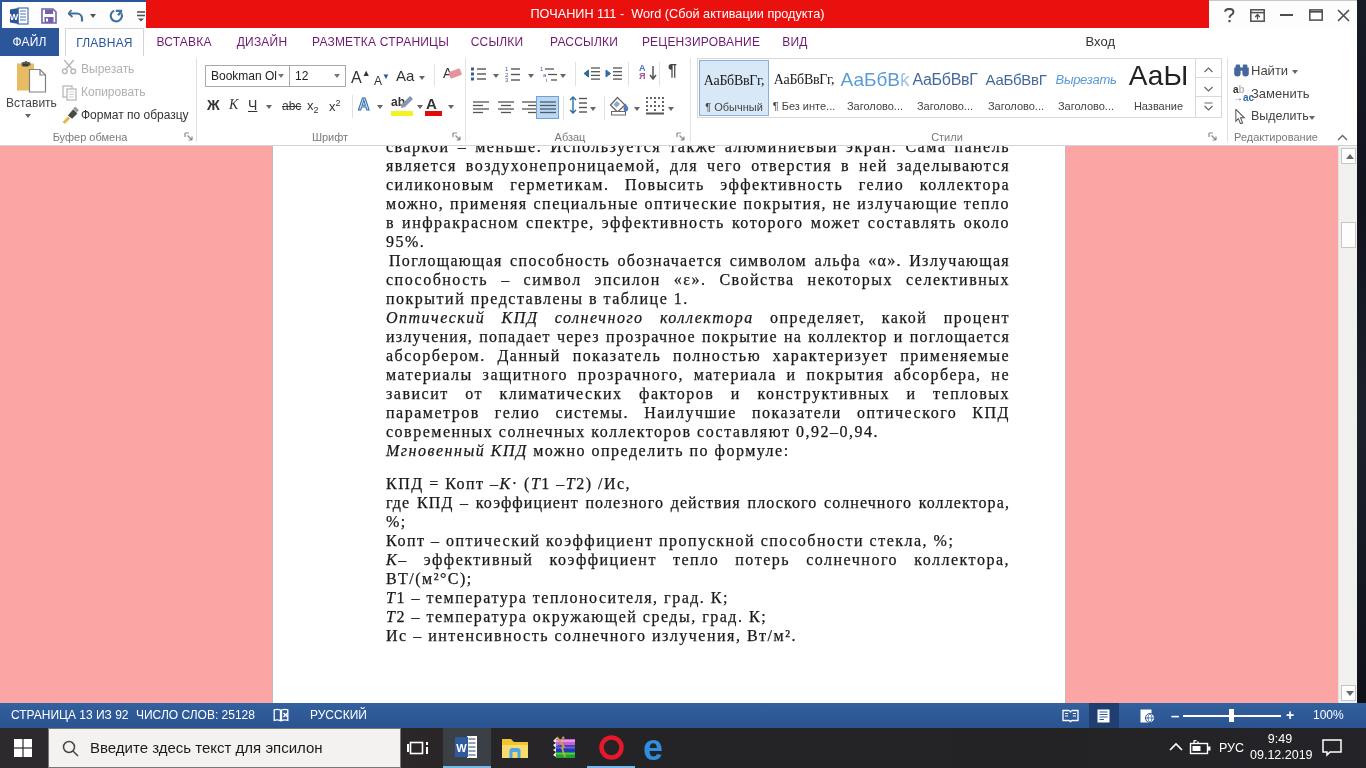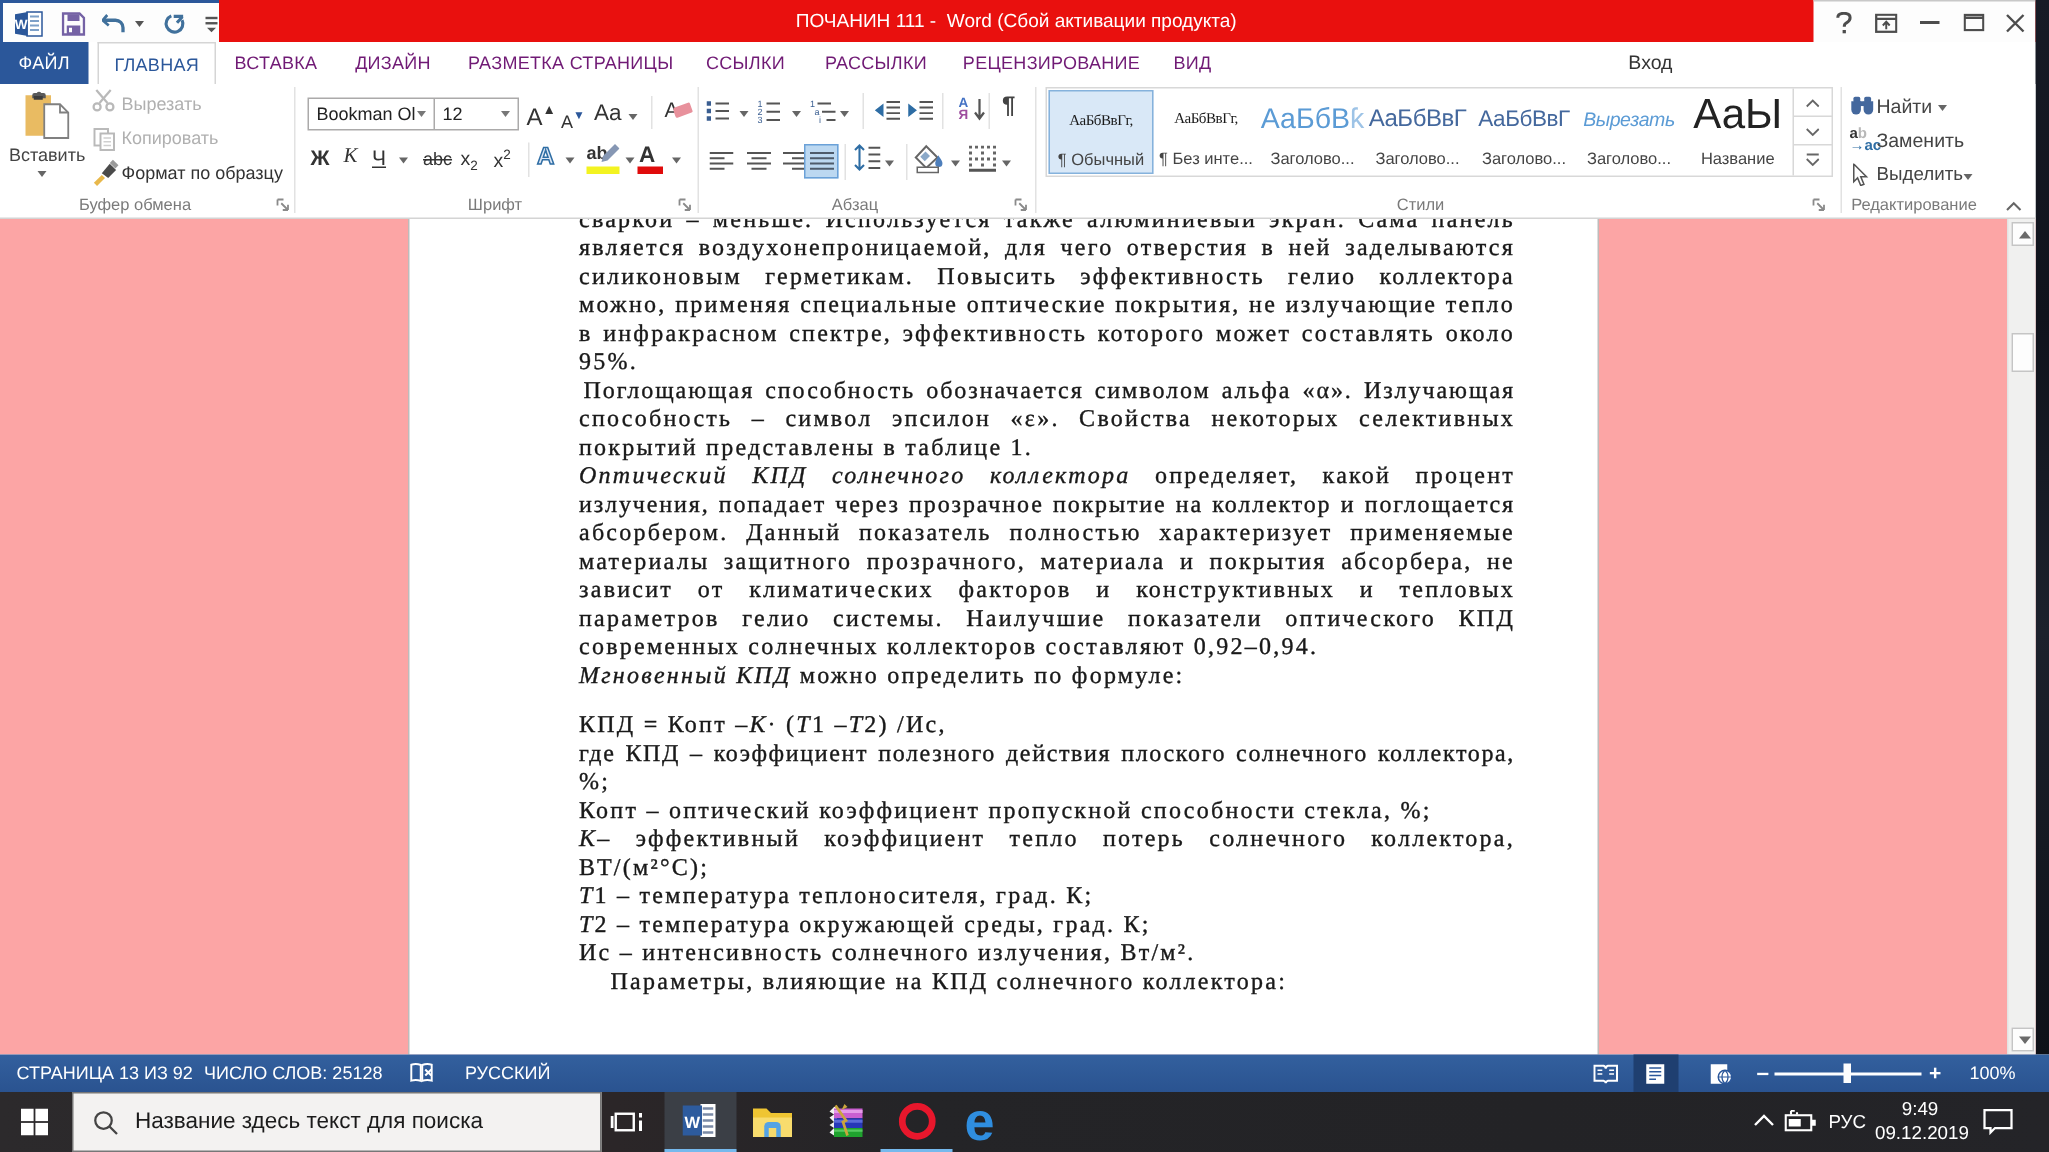--- a/index.html
+++ b/index.html
@@ -49,21 +49,21 @@
 
 
 #statusbar { left:0; top:703px; width:1366px; height:25px; background:linear-gradient(180deg,#33609e,#2a5390); color:#fff; font-size:12px; }
 #statusbar .s { position:absolute; top:0; height:25px; line-height:25px; white-space:nowrap; }
 
 
 #taskbar { left:0; top:728px; width:1366px; height:40px; background:linear-gradient(90deg,#2c2a2c,#2b2628 30%,#242427 45%,#232326 75%,#242428); }
 #searchbox { position:absolute; left:48px; top:0px; width:353px; height:40px; background:#f3f2f1; border:1px solid #777; line-height:38px; font-size:15px; color:#1b1b1b; }
 .tbcell { position:absolute; top:0; width:48px; height:40px; }
 .stitem { position:absolute; top:1px; width:70px; height:56px; text-align:center; }
-.spre { position:absolute; left:0; right:0; top:9px; font-size:10px; color:#1a1a1a; height:24px; line-height:22px; white-space:nowrap; letter-spacing:-0.3px; }
+.spre { position:absolute; left:0; right:0; top:9px; font-size:14px; color:#1a1a1a; height:24px; line-height:22px; white-space:nowrap; letter-spacing:-0.3px; }
 .slab { position:absolute; left:0; right:0; top:40px; font-size:11px; color:#444; white-space:nowrap; }
 .sgbtn { position:absolute; left:0; width:26px; height:19px; border-bottom:1px solid #d8d8d8; }
 </style>
 </head>
 <body>
 <div class="abs" id="titlebar"></div>
 <div class="abs" id="qat">
   <svg class="abs" style="left:8px;top:5px;" width="19" height="18" viewBox="0 0 19 18">
     <rect x="8" y="1" width="10" height="16" fill="#fff" stroke="#2b579a" stroke-width="1"></rect>
     <g stroke="#7da0c8" stroke-width="1.4">
@@ -464,21 +464,20 @@
       <div style="height:14.5px;">&nbsp;</div>
       <div>КПД = Копт –<i>К</i>· (<i>Т</i>1 –<i>Т</i>2) /Ис,</div>
       <div class="j" style="letter-spacing:1.1px;">где КПД – коэффициент полезного действия плоского солнечного коллектора,</div>
       <div>%;</div>
       <div>Копт – оптический коэффициент пропускной способности стекла, %;</div>
       <div class="j"><i>К</i>– эффективный коэффициент тепло потерь солнечного коллектора,</div>
       <div>ВТ/(м²°С);</div>
       <div><i>Т</i>1 – температура теплоносителя, град. К;</div>
       <div><i>Т</i>2 – температура окружающей среды, град. К;</div>
       <div>Ис – интенсивность солнечного излучения, Вт/м².</div>
-      <div style="padding-left:21px;">Параметры, влияющие на КПД солнечного коллектора:</div>
     </div>
   </div>
   <div class="abs" id="scrollbar">
     <div class="sbtn" style="top:2px;">
         <span class="tri-up"></span>
       </div>
     <div id="sthumb"></div>
     <div class="sbtn" style="top:539px;">
         <span class="tri-dn"></span>
       </div>
@@ -534,21 +533,21 @@
         <rect x="9.6" y="0" width="8.4" height="8.4"></rect>
         <rect x="0" y="9.6" width="8.4" height="8.4"></rect>
         <rect x="9.6" y="9.6" width="8.4" height="8.4"></rect>
       </g>
   </svg>
   <div id="searchbox">
     <svg class="abs" style="left:13px;top:11px;" width="17" height="17" viewBox="0 0 17 17">
       <circle cx="7" cy="7" r="5.5" fill="none" stroke="#444" stroke-width="1.5"></circle>
       <line x1="11" y1="11" x2="16" y2="16" stroke="#444" stroke-width="1.5"></line>
     </svg>
-    <span style="position:absolute;left:41px;top:0;">Название здесь текст для поиска</span>
+    <span style="position:absolute;left:41px;top:0;">Введите здесь текст для эпсилон</span>
   </div>
   <svg class="abs" style="left:407px;top:11px;" width="21" height="18" viewBox="0 0 21 18">
     <rect x="3.5" y="3.5" width="12" height="11" fill="none" stroke="#fff" stroke-width="1.6"></rect>
     <rect x="0" y="5" width="2" height="8" fill="#fff"></rect>
     <rect x="19" y="3" width="2" height="3" fill="#fff"></rect>
     <rect x="19" y="8" width="2" height="7" fill="#fff"></rect>
   </svg>
   <div class="tbcell" style="left:443px;background:#3b3f46;border-bottom:2px solid #76b9ed;">
     <svg class="abs" style="left:12px;top:8px;" width="24" height="22" viewBox="0 0 24 22">
       <rect x="12" y="0" width="10" height="22" fill="#fff"></rect>

